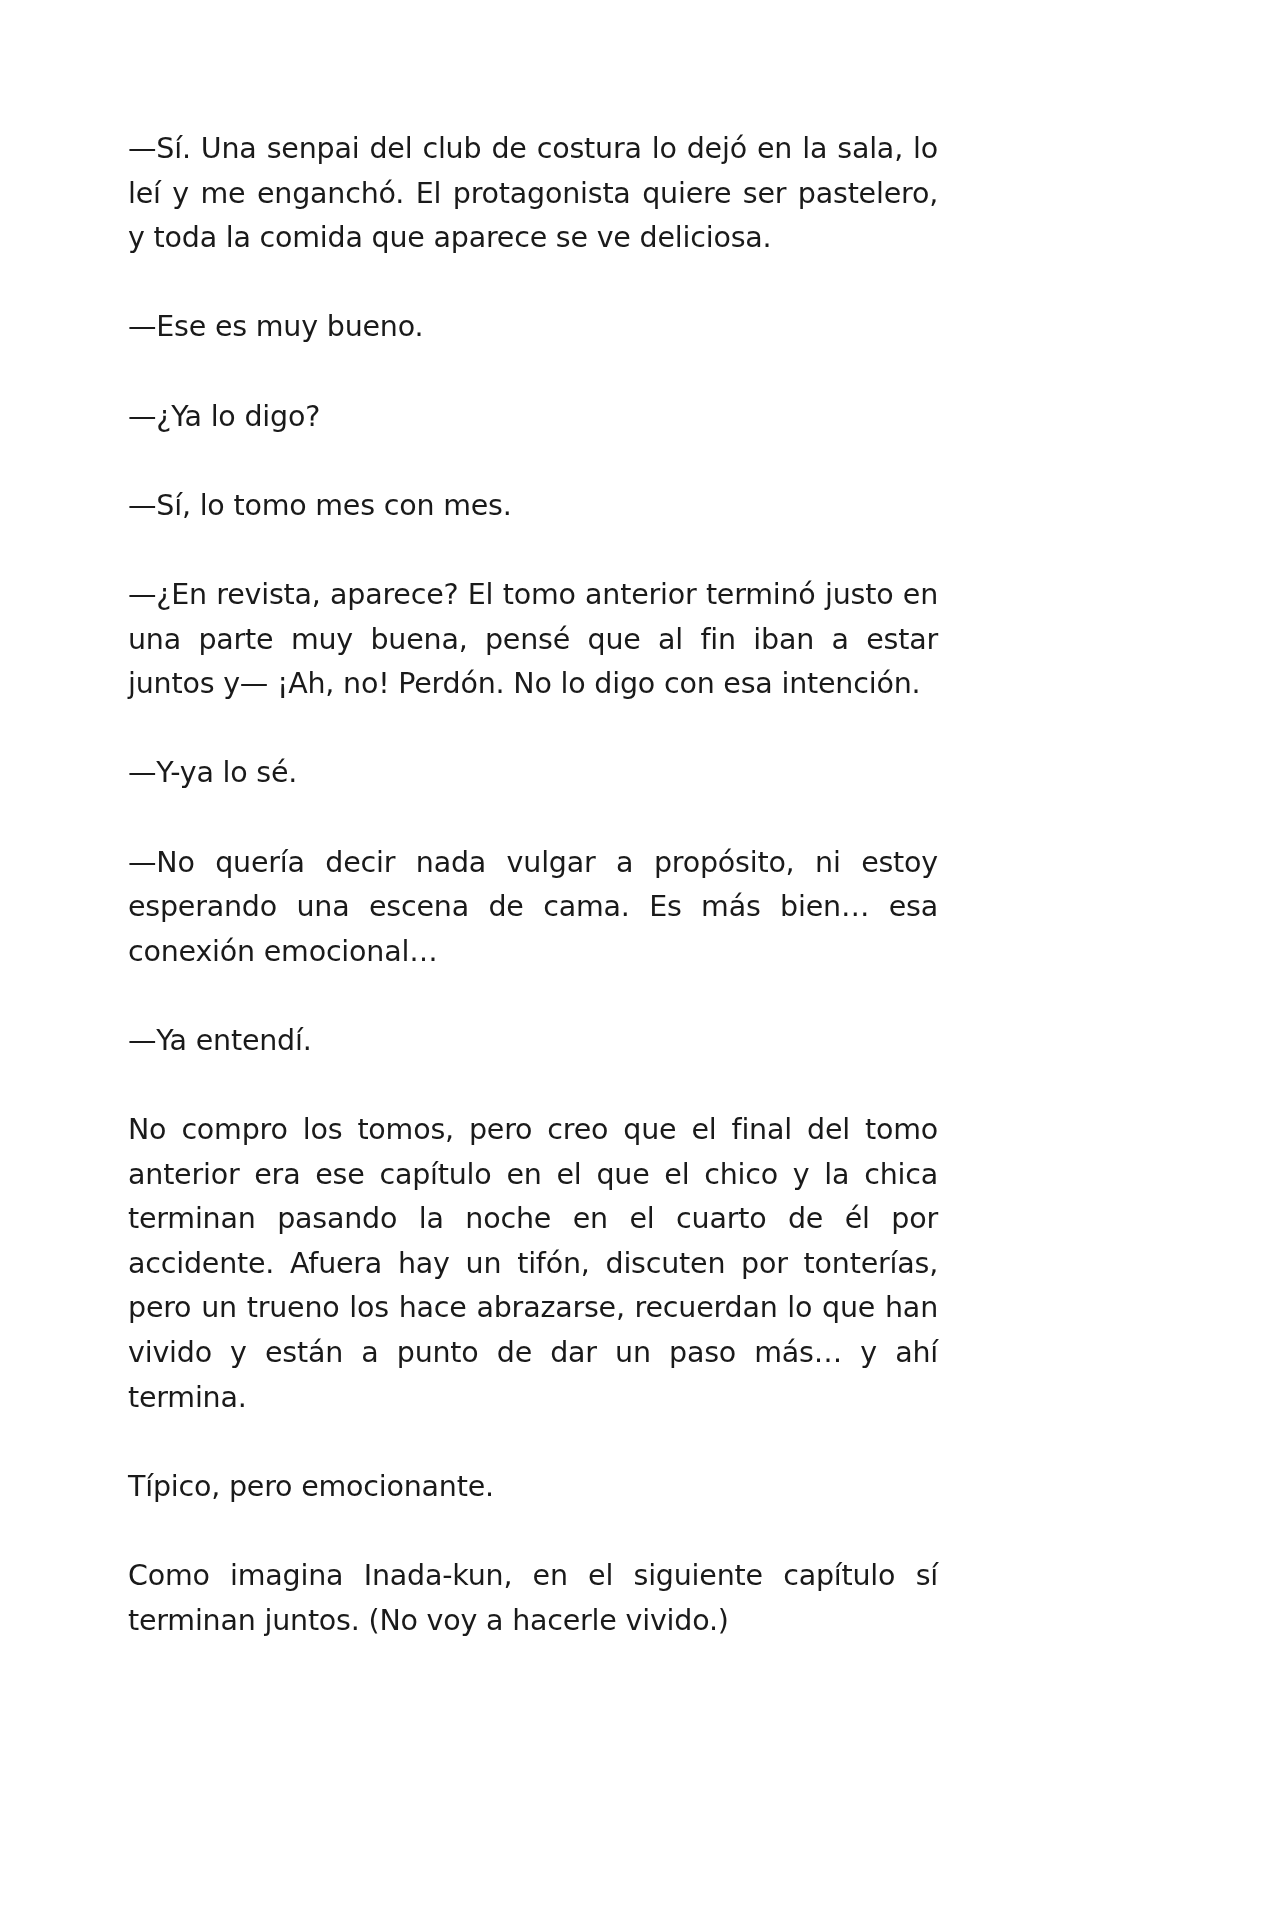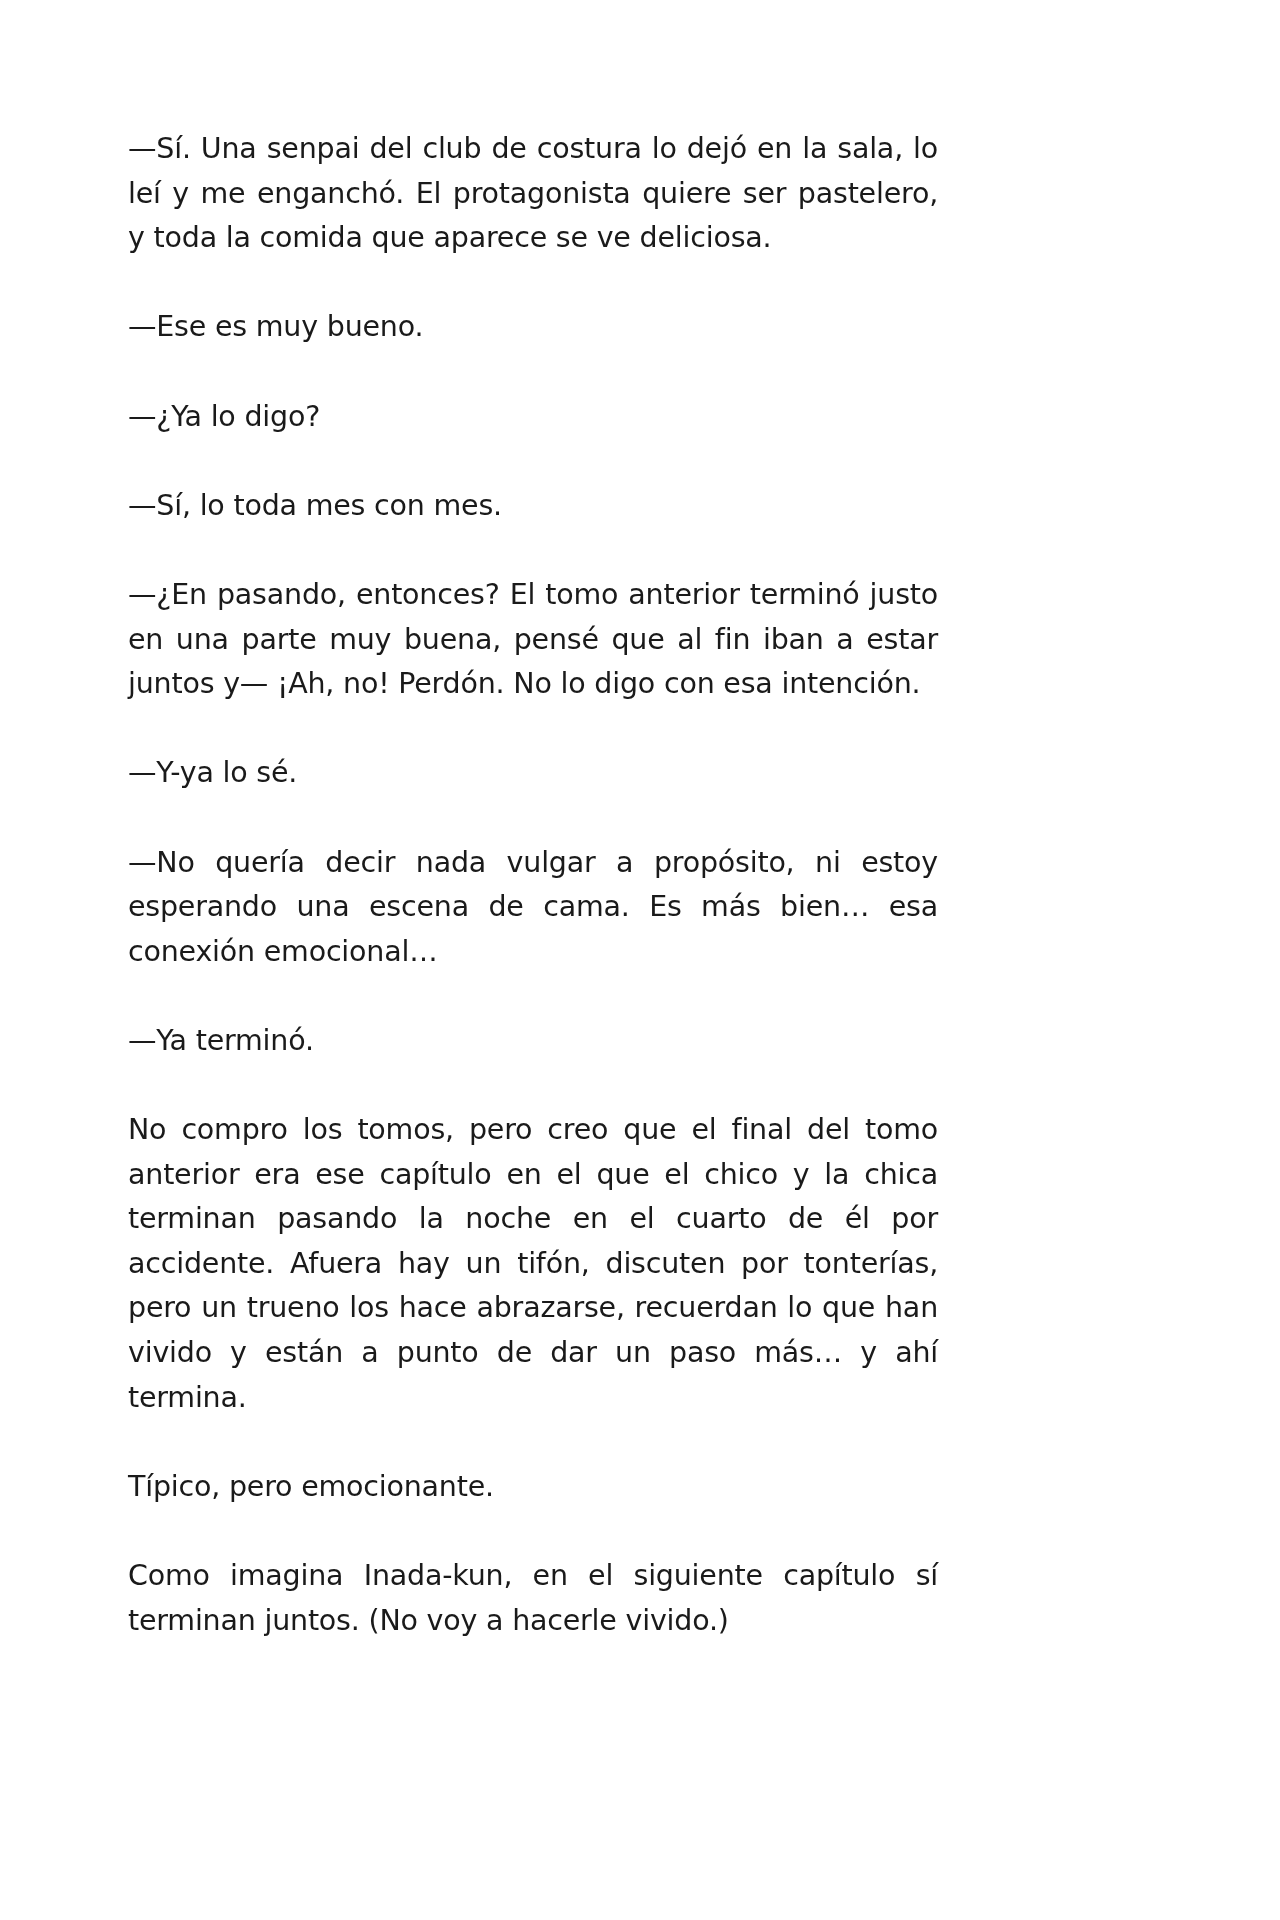--- a/index.html
+++ b/index.html
@@ -21,21 +21,21 @@
     letter-spacing: -0.2px;
   }
 </style>
 </head>
 <body>
 
 <div class="page">
   <p class="para">—Sí. Una senpai del club de costura lo dejó en la sala, lo leí y me enganchó. El protagonista quiere ser pastelero, y toda la comida que aparece se ve deliciosa.</p>
   <p class="para">—Ese es muy bueno.</p>
   <p class="para">—¿Ya lo digo?</p>
-  <p class="para">—Sí, lo toda mes con mes.</p>
-  <p class="para">—¿En pasando, entonces? El tomo anterior terminó justo en una parte muy buena, pensé que al fin iban a estar juntos y— ¡Ah, no! Perdón. No lo digo con esa intención.</p>
+  <p class="para">—Sí, lo tomo mes con mes.</p>
+  <p class="para">—¿En revista, aparece? El tomo anterior terminó justo en una parte muy buena, pensé que al fin iban a estar juntos y— ¡Ah, no! Perdón. No lo digo con esa intención.</p>
   <p class="para">—Y-ya lo sé.</p>
   <p class="para">—No quería decir nada vulgar a propósito, ni estoy esperando una escena de cama. Es más bien… esa conexión emocional…</p>
-  <p class="para">—Ya terminó.</p>
+  <p class="para">—Ya entendí.</p>
   <p class="para">No compro los tomos, pero creo que el final del tomo anterior era ese capítulo en el que el chico y la chica terminan pasando la noche en el cuarto de él por accidente. Afuera hay un tifón, discuten por tonterías, pero un trueno los hace abrazarse, recuerdan lo que han vivido y están a punto de dar un paso más… y ahí termina.</p>
   <p class="para">Típico, pero emocionante.</p>
   <p class="para">Como imagina Inada-kun, en el siguiente capítulo sí terminan juntos. (No voy a hacerle vivido.)</p>
 </div>
 
 </body></html>

